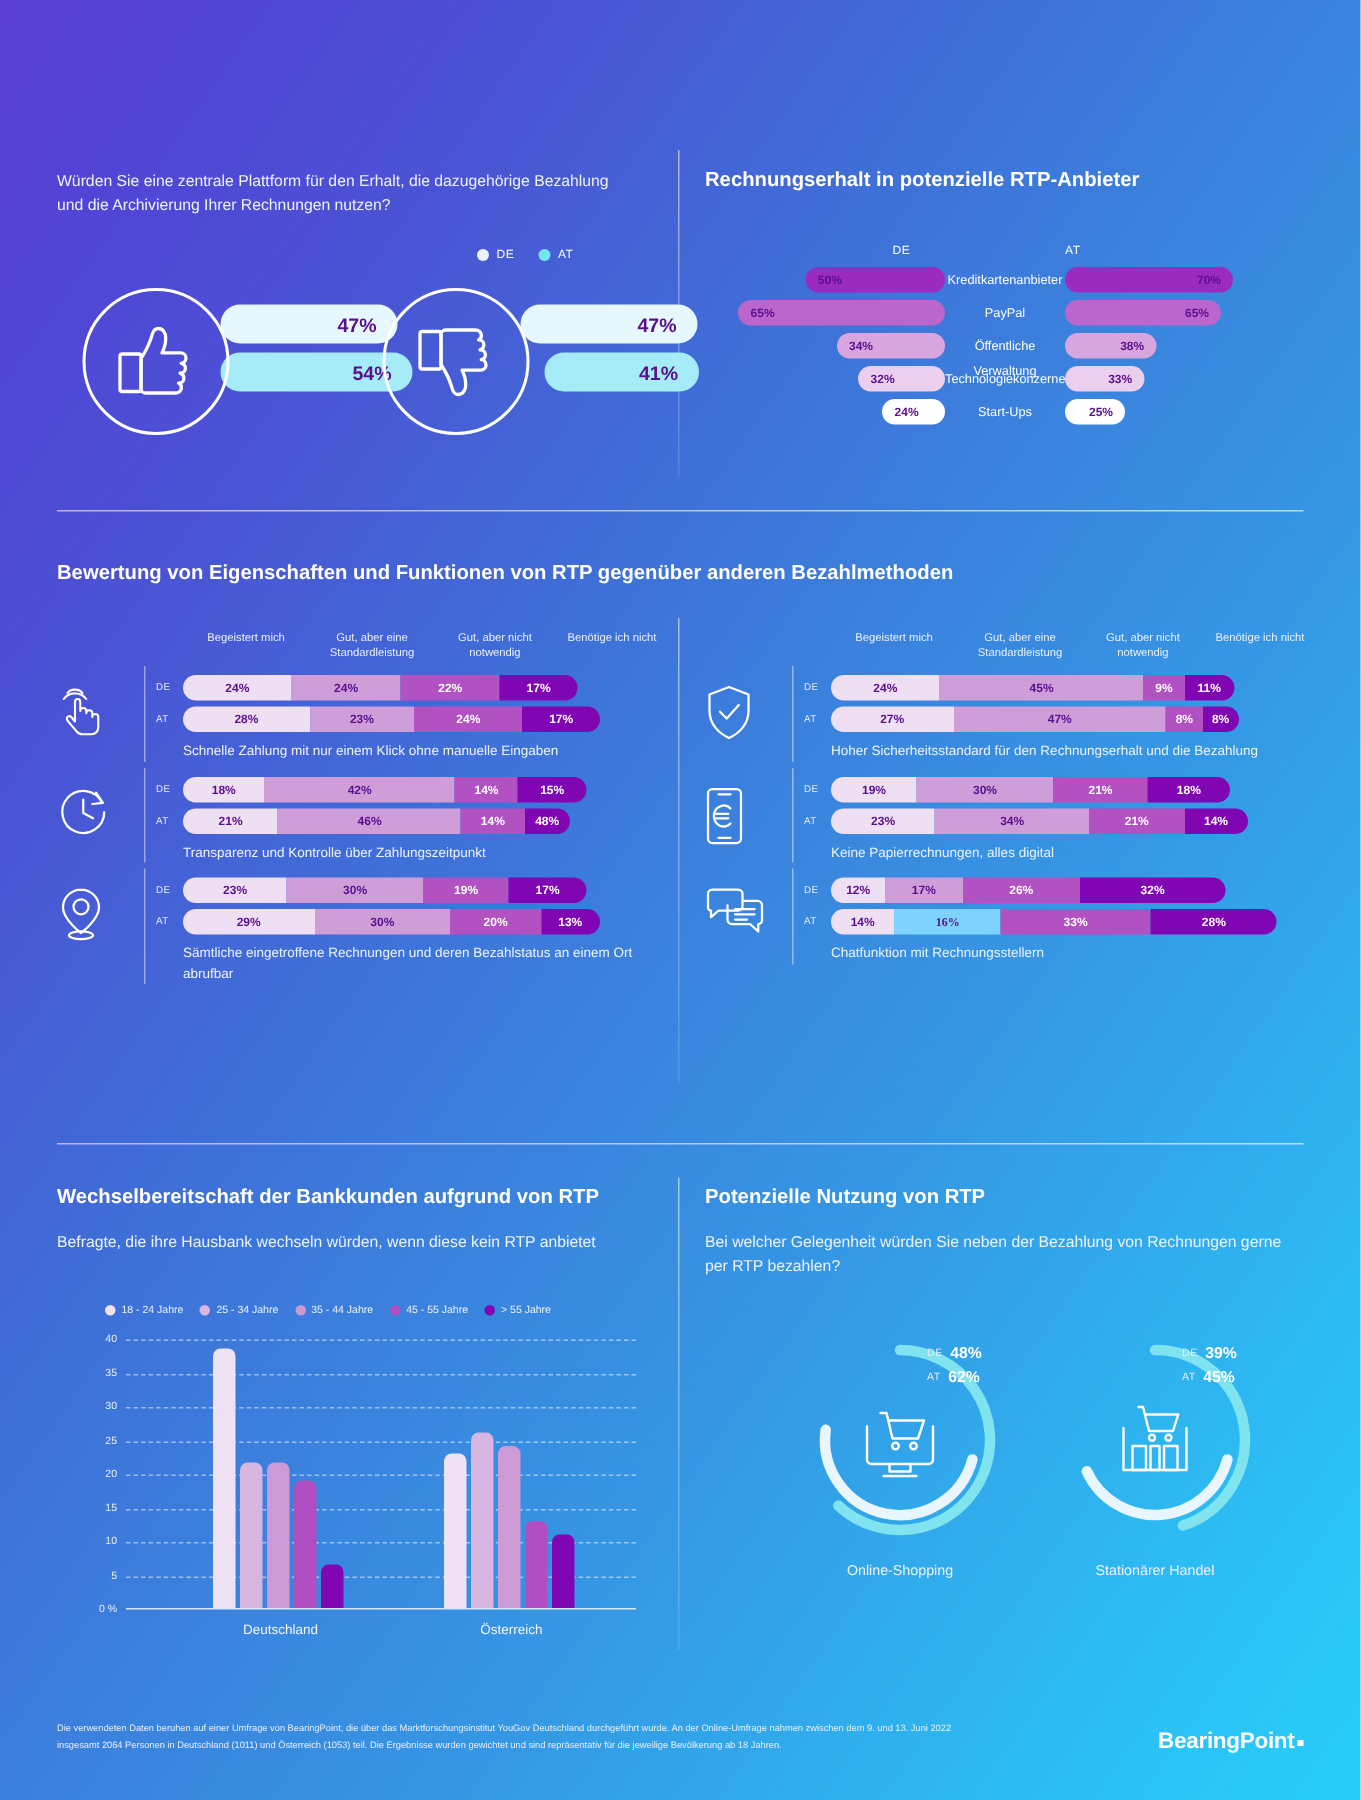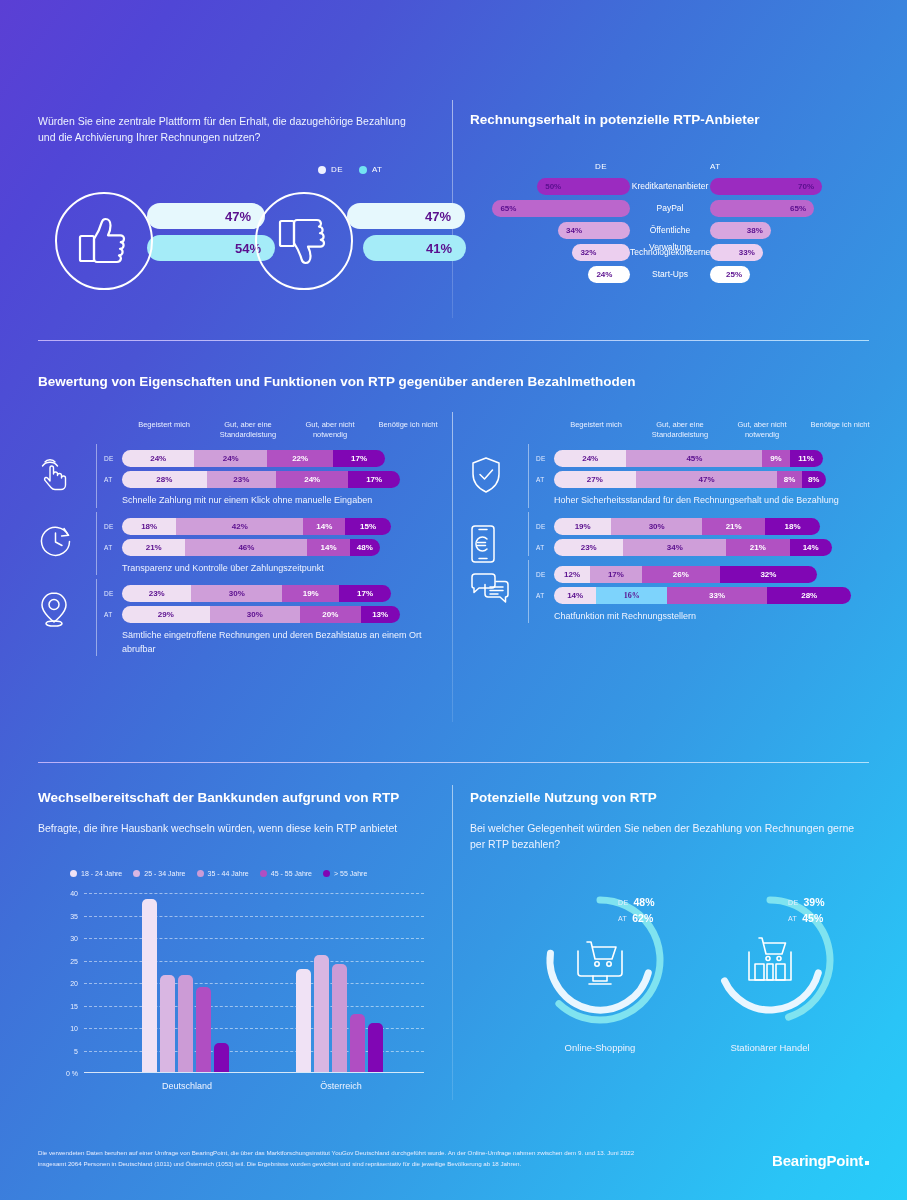--- a/index.html
+++ b/index.html
@@ -380,20 +380,21 @@
         </div>
         <div class="rrow">
           <div class="cc">AT</div>
           <div class="stack">
             <div class="seg" style="width: 69.46px; background: rgb(239, 223, 242); color: rgb(90, 15, 142);">23%</div>
             <div class="seg" style="width: 102.68px; background: rgb(207, 158, 217); color: rgb(90, 15, 142);">34%</div>
             <div class="seg" style="width: 63.42px; background: rgb(177, 81, 194); color: rgb(255, 255, 255);">21%</div>
             <div class="seg" style="width: 42.28px; background: rgb(128, 6, 180); color: rgb(255, 255, 255);">14%</div>
           </div>
         </div>
+        <div class="rcap">Keine Papierrechnungen, alles digital</div>
       </div>
       <div class="rblock">
         <div class="ricon">
           <svg width="40" height="34" viewBox="0 0 40 34" fill="none" stroke="#fff" stroke-width="1.5" stroke-linecap="round" stroke-linejoin="round">
             <path d="M2 5 C2 3.3 3.3 2 5 2 L22 2 C23.7 2 25 3.3 25 5 L25 13 C25 14.7 23.7 16 22 16 L9 16 L4 20.5 L4 16 C2.9 16 2 15.1 2 14 Z"></path>
             <path d="M15 12.5 L15 22 C15 23.7 16.3 25 18 25 L30 25 L35.5 30 L35.5 25 C36.9 25 38 23.9 38 22.5 L38 12.5 C38 10.8 36.7 9.5 35 9.5 L26 9.5"></path>
             <line x1="20" y1="15" x2="33" y2="15"></line>
             <line x1="20" y1="18.5" x2="33" y2="18.5"></line>
             <line x1="20" y1="22" x2="28" y2="22"></line>
           </svg>

